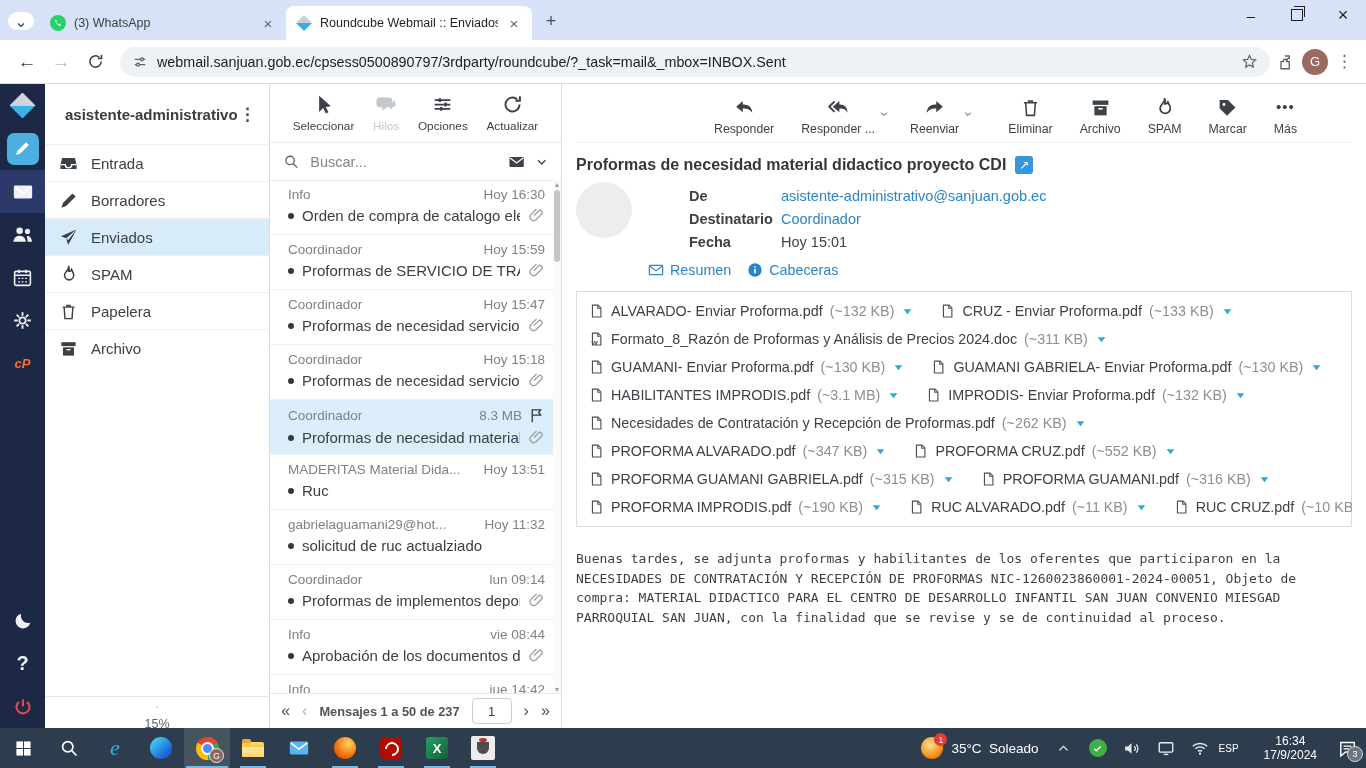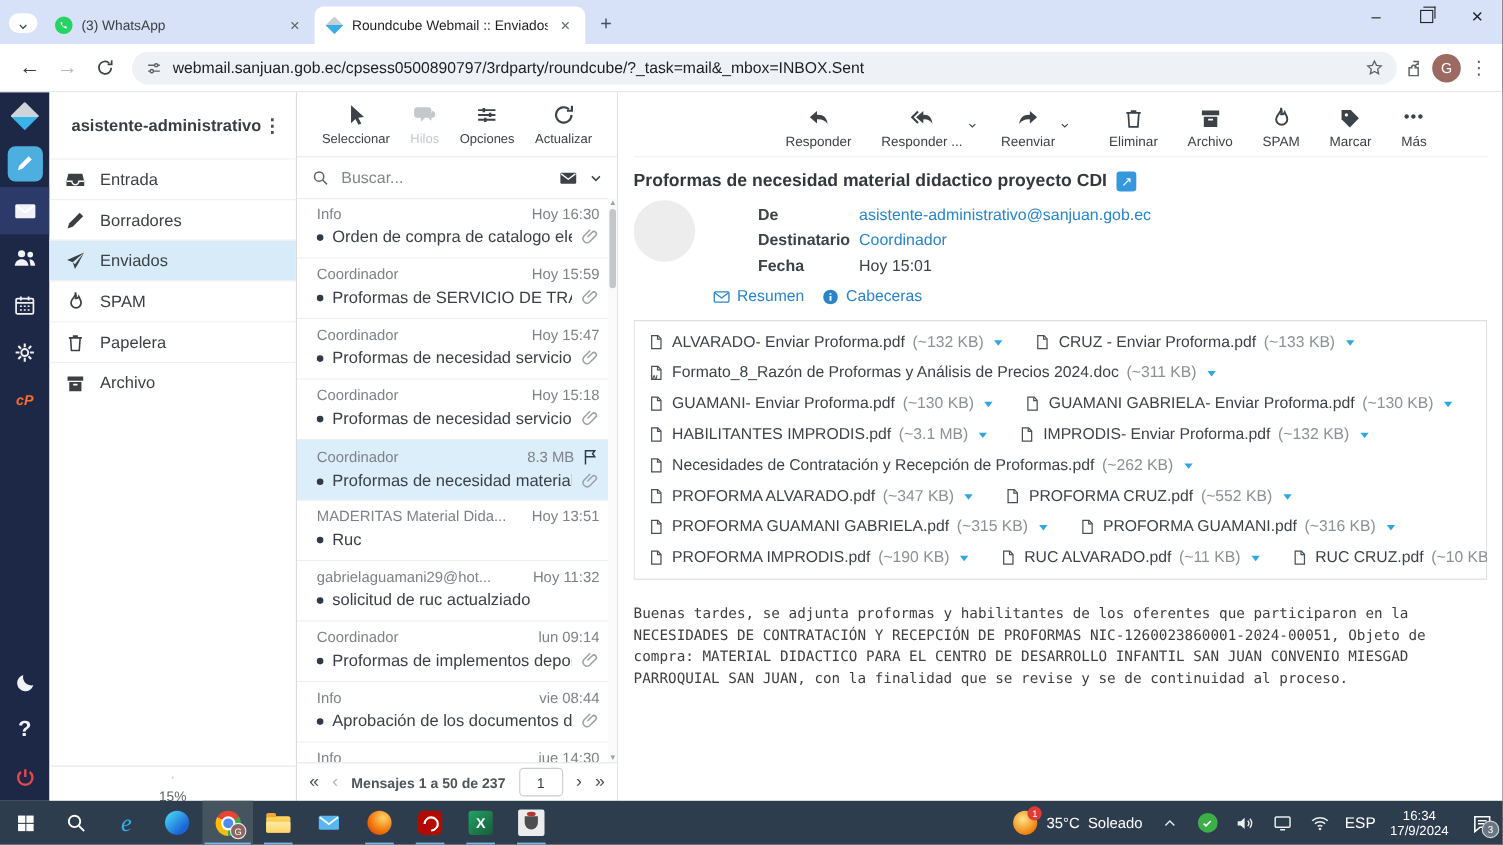--- a/index.html
+++ b/index.html
@@ -141,21 +141,21 @@
   .javacup{width:12px;height:12px;border-radius:0 0 6px 6px;background:#4e4e50;position:relative;}
   .javacup::before{content:'';position:absolute;top:-4px;left:2px;width:8px;height:4px;border-radius:50%;background:#b5352f;}
   .tb-right{margin-left:auto;display:flex;align-items:center;height:100%;padding-right:2px;}
   .wx{display:flex;align-items:center;gap:8px;padding:0 10px;}
   .sun{width:22px;height:22px;border-radius:50%;background:radial-gradient(circle at 40% 35%,#ffe28a,#f07c00 75%);position:relative;}
   .wxbadge{position:absolute;right:-4px;top:-4px;width:13px;height:13px;border-radius:50%;background:#e53935;color:#fff;font-size:8.5px;display:flex;align-items:center;justify-content:center;}
   .wxtext{font-size:13.5px;color:#fff;white-space:nowrap;}
   .tray{display:flex;align-items:center;gap:4px;}
   .tri-ic{width:30px;height:40px;display:flex;align-items:center;justify-content:center;color:#e8eef2;}
   .shield{width:18px;height:18px;border-radius:50%;background:#3daf49;display:flex;align-items:center;justify-content:center;}
-  .esp{font-size:14px;color:#fff;width:32px;text-align:right;}
+  .esp{font-size:10px;color:#fff;width:32px;text-align:left;}
   .clock{font-size:12px;line-height:14px;text-align:center;color:#fff;padding:0 9px;white-space:nowrap;}
   .notif{position:relative;width:34px;height:40px;display:flex;align-items:center;justify-content:center;color:#fff;}
   .nbadge{position:absolute;right:1px;bottom:6px;width:14px;height:14px;border-radius:50%;background:#6b7682;border:1px solid #cfd6dc;color:#fff;font-size:9px;display:flex;align-items:center;justify-content:center;}
 </style>
 </head>
 <body>
 
 <svg width="0" height="0" style="position:absolute">
   <defs>
     <symbol id="i-inbox" viewBox="0 0 24 24">
@@ -639,21 +639,21 @@
       <span class="msub">Aprobación de los documentos d...</span>
       <svg class="mclip">
                 <use href="#i-clip"></use>
               </svg>
     </div>
   </div>
 
   <div class="msg">
     <div class="m1">
       <span class="msender">Info</span>
-      <span class="mdate">jue 14:30</span>
+      <span class="mdate">jue 14:42</span>
 
     </div>
     <div class="m2">
 
       <span class="msub"></span>
 
     </div>
   </div>
 </div>
       <div class="scrollv">

